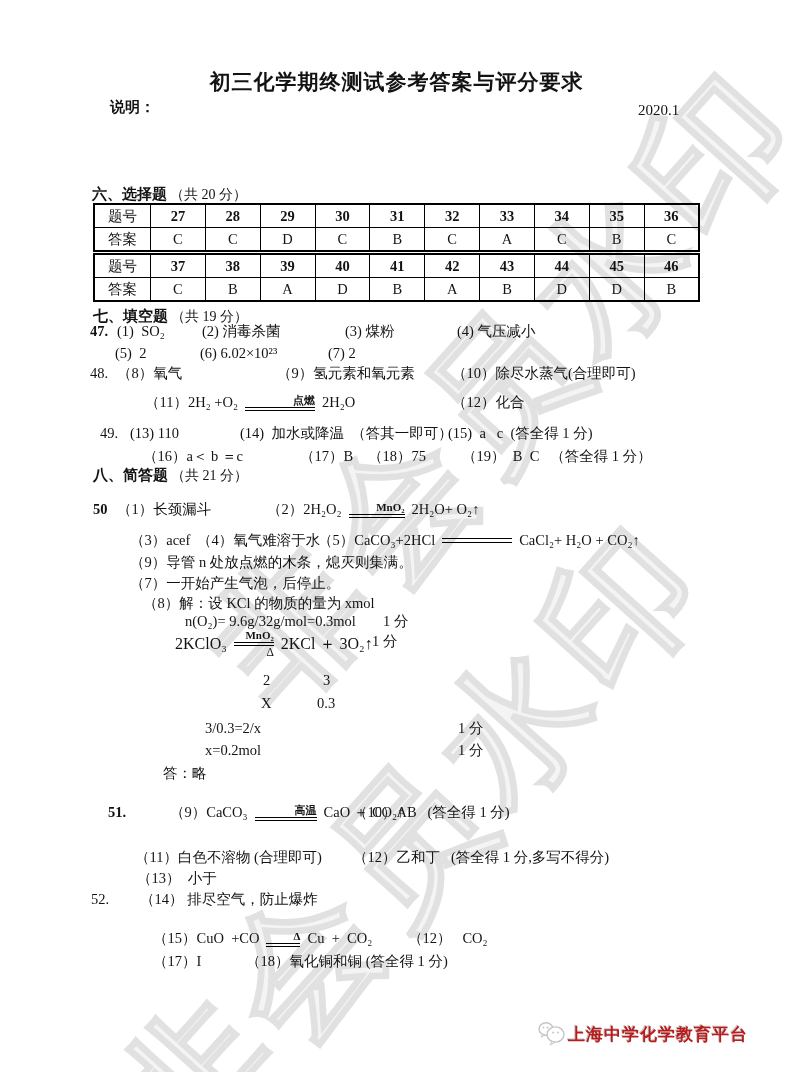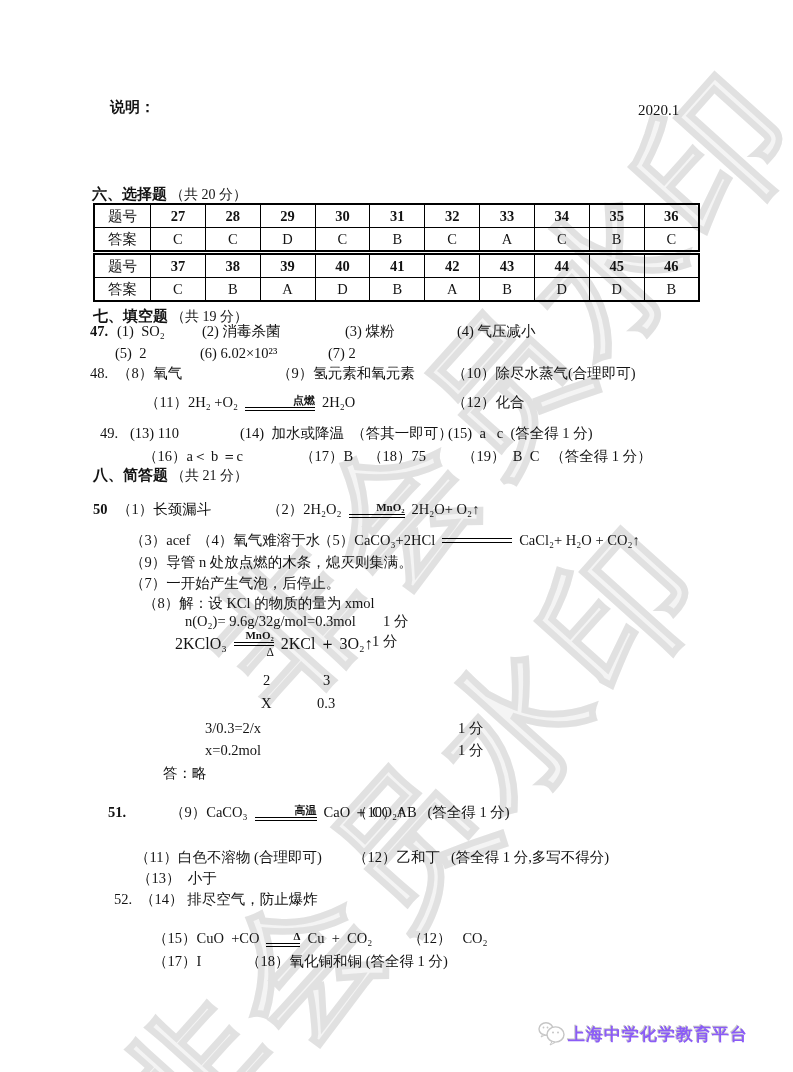--- a/index.html
+++ b/index.html
@@ -51,37 +51,38 @@
   .rxn i { font-style:normal; }
   .cond-above { font-size:11px; font-weight:bold; line-height:1.15; white-space:pre; }
   .cond-below { font-size:11.5px; line-height:1.15; white-space:pre; }
   .dbl { display:block; height:2.5px; border-top:1.4px solid #000; border-bottom:1.4px solid #000; }
   .eqfont { font-size:16px; }
 
   
   .footer-text {
     position:absolute; left:568px; top:1023px;
     font-size:17px; font-weight:bold; letter-spacing:1px;
-    color:#8b5cf6; text-shadow:-1px -1px 0 #c6c6c6, 1px 1px 0 #ffffff;
+    color:#b91c1c; text-shadow:-1px -1px 0 #c6c6c6, 1px 1px 0 #ffffff;
     white-space:nowrap;
   }
   .footer-icon { position:absolute; left:536px; top:1020px; width:30px; height:28px; }
 </style>
 </head>
 <body>
 
 <div class="page">
 
   <div class="layer wm-layer">
     <div class="wm" style="left:112px; top:288px;">非会员水印</div>
     <div class="wm" style="left:18px; top:742px;">非会员水印</div>
   </div>
 
   <div class="layer content">
 
+    <div class="title">初三化学期终测试参考答案与评分要求</div>
 
     <span class="p b" style="left:110px; top:98px; font-size:15px;">说明：</span>
     <span class="p" style="left:638px; top:101px; font-size:15px;">2020.1</span>
 
 
     <div class="line" style="top:185px;">
       <span class="p b" style="left:92px; font-size:15px;">六、选择题</span>
       <span class="p sec-pts" style="left:170px;">（共 20 分）</span>
     </div>
 
@@ -258,21 +259,21 @@
 
     <div class="line" style="top:848px;">
       <span class="p" style="left:135px;">（11）白色不溶物 (合理即可)</span>
       <span class="p" style="left:353px;">（12）乙和丁   (答全得 1 分,多写不得分)</span>
     </div>
     <div class="line" style="top:869px;">
       <span class="p" style="left:137px;">（13）  小于</span>
     </div>
 
     <div class="line" style="top:890px;">
-      <span class="p" style="left:114px;">52.</span>
+      <span class="p" style="left:91px;">52.</span>
       <span class="p" style="left:140px;">（14） 排尽空气，防止爆炸</span>
     </div>
 
     <div class="line" style="top:929px;">
       <span class="p" style="left:153px;"><span>（15）CuO  +CO</span><span class="rxn"><i class="cond-above">Δ</i><i class="dbl" style="width:34px;"></i></span><span>Cu  +  CO₂</span></span>
       <span class="p" style="left:408px;">（12）   CO₂</span>
     </div>
 
     <div class="line" style="top:952px;">
       <span class="p" style="left:153px;">（17）I</span>

